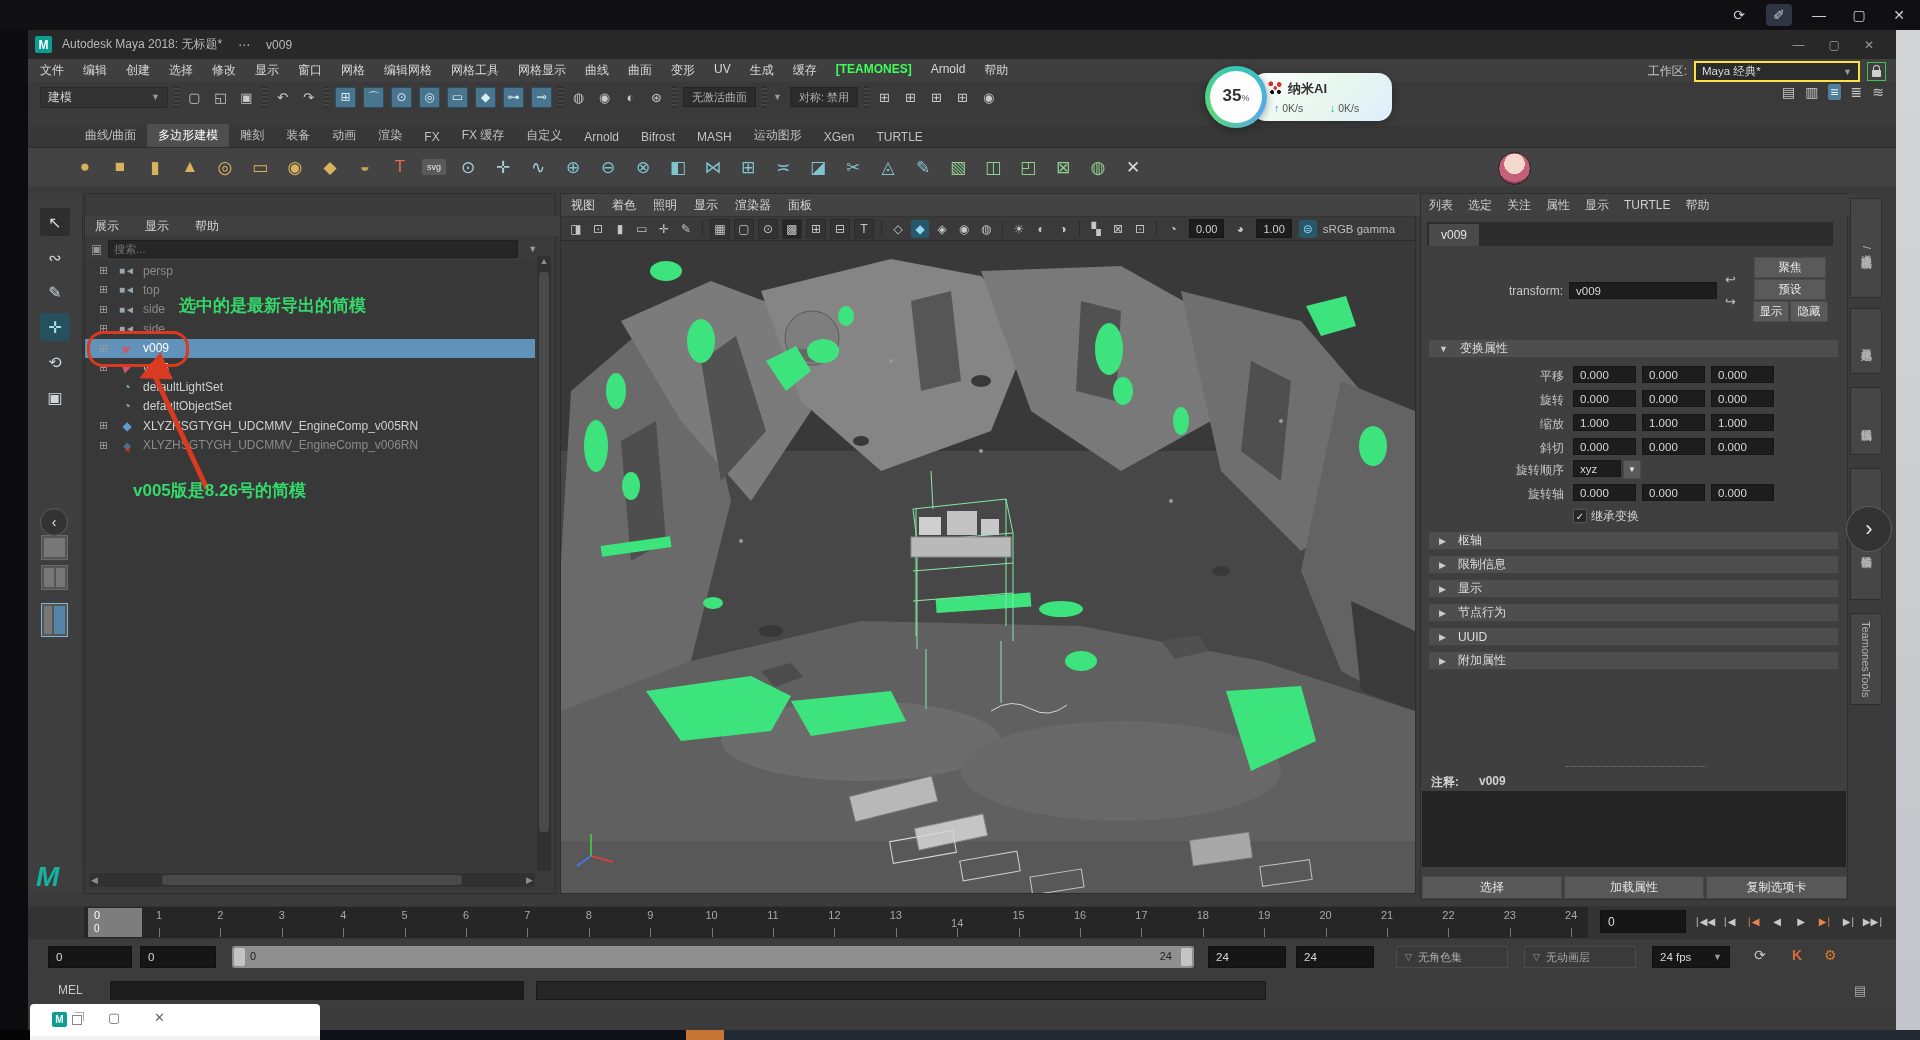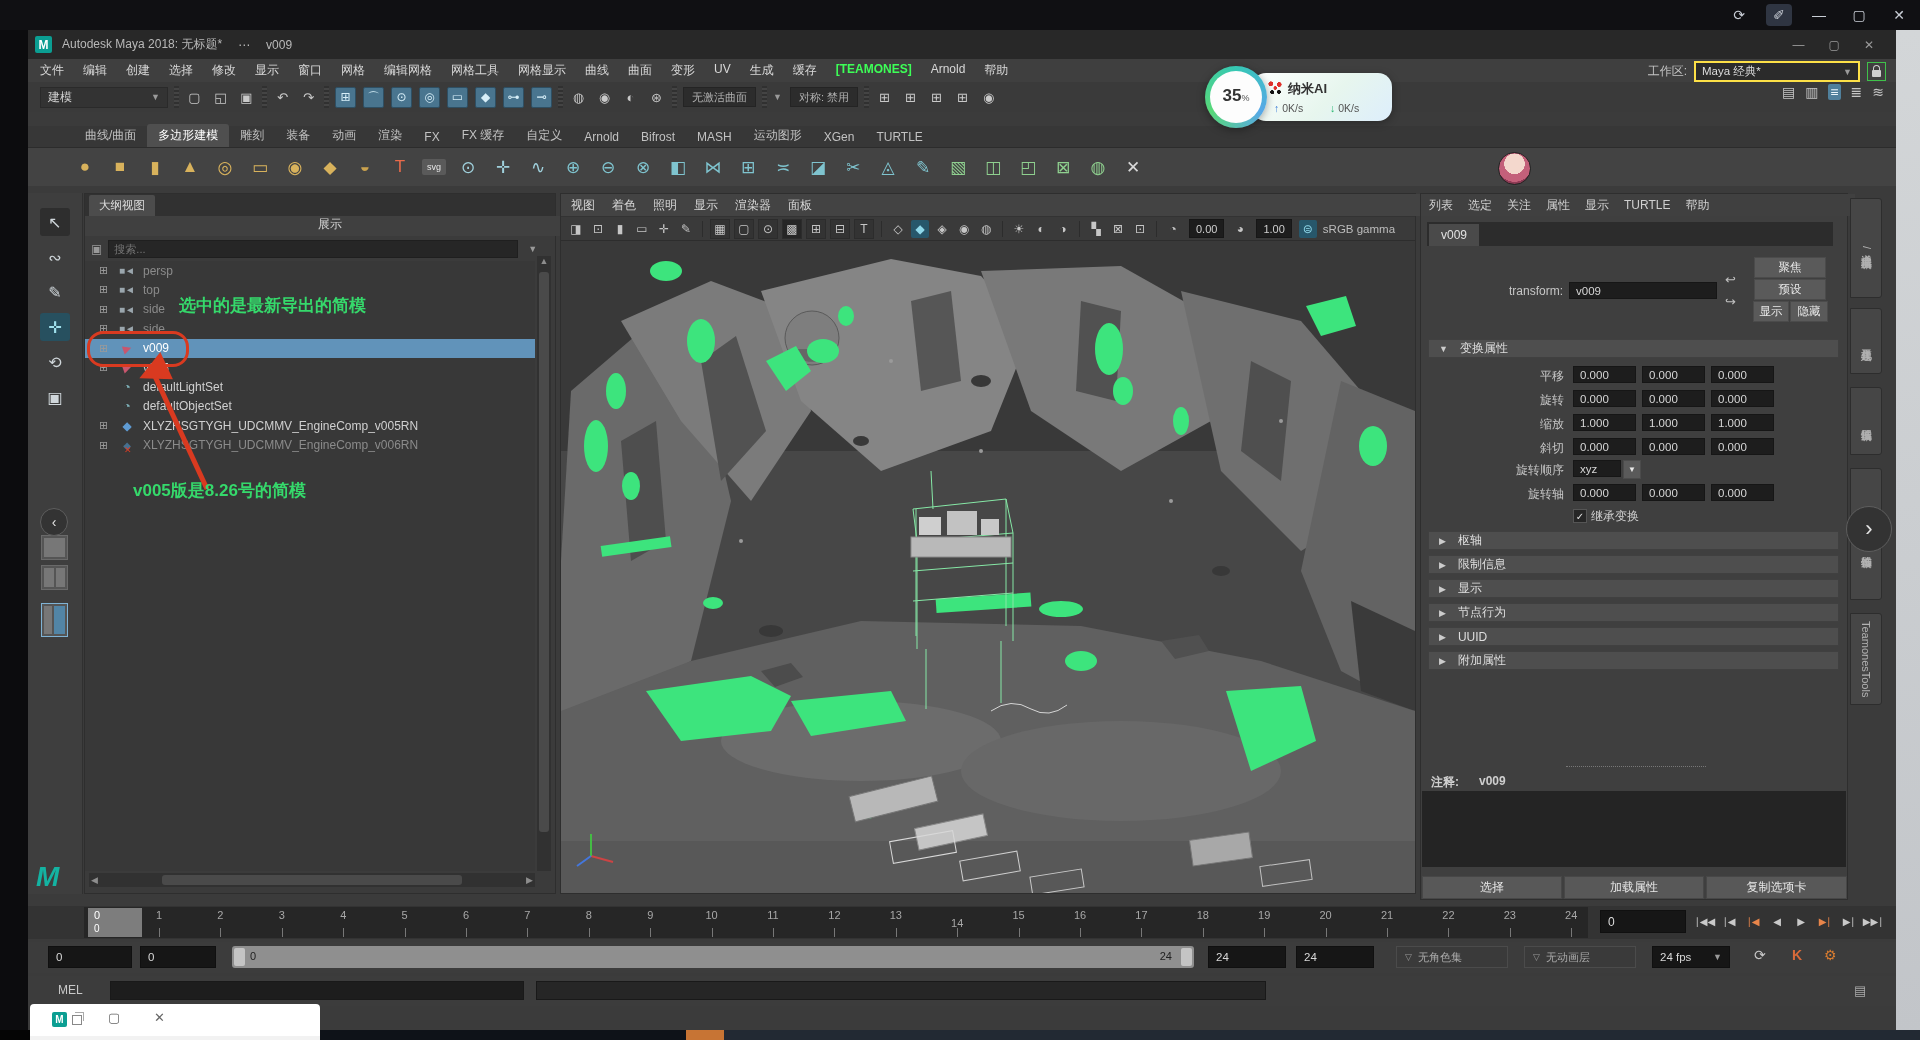--- a/index.html
+++ b/index.html
@@ -59,21 +59,21 @@
   .layout-btn{position:absolute;left:13px;width:27px;height:25px;border:1px solid #6a6a6a;background:#555;box-sizing:border-box;}
   .layout-btn .cell{position:absolute;background:#777;}
   .layout-btn.sel{border-color:#7fb3d5;}
   #maya-logo{position:absolute;left:8px;top:668px;font-size:28px;font-weight:bold;font-style:italic;color:#14b3a2;}
   .collapse-circle{position:absolute;background:#333;border:1px solid #5e5e5e;border-radius:50%;color:#e4e4e4;display:flex;align-items:center;justify-content:center;}
 
   
   #outliner{left:56px;top:163px;width:472px;height:701px;background:#3b3b3b;border:1px solid #2e2e2e;box-sizing:border-box;}
   #outl-tabbar{position:absolute;left:0;top:0;width:100%;height:22px;background:#313131;}
   #outl-tab{position:absolute;left:4px;top:1px;height:21px;background:#4c4c4c;color:#ddd;font-size:11.5px;display:flex;align-items:center;padding:0 10px;border-radius:2px 2px 0 0;}
-  #outl-menus{position:absolute;left:0;top:22px;width:100%;height:20px;background:#404040;display:flex;gap:26px;padding-left:10px;align-items:center;font-size:12px;color:#d2d2d2;flex-direction:column;}
+  #outl-menus{position:absolute;left:0;top:22px;width:100%;height:20px;background:#404040;display:flex;gap:26px;padding-left:10px;align-items:center;font-size:12px;color:#d2d2d2;}
   #outl-search{position:absolute;left:0;top:44px;width:100%;height:22px;display:flex;align-items:center;}
   #outl-search .sicon{color:#999;font-size:12px;margin:0 6px;}
   #outl-search input{width:398px;height:16px;background:#262626;border:1px solid #1f1f1f;color:#8a8a8a;font-size:11px;padding:0 5px;}
   #outl-tree{position:absolute;left:0;top:67px;width:450px;height:610px;background:#383838;overflow:hidden;}
   .tree-row{position:absolute;left:0;width:100%;height:19px;display:flex;align-items:center;font-size:12px;color:#d0d0d0;}
   .tree-row.selected{background:#6193ba;color:#fff;}
   .tree-row.muted{color:#8b8b8b;}
   .t-exp{position:absolute;left:14px;color:#9a9a9a;font-size:11px;}
   .t-ic{position:absolute;left:34px;width:16px;text-align:center;font-size:10px;}
   .t-lbl{position:absolute;left:58px;white-space:nowrap;}
@@ -367,23 +367,20 @@
       </div>
       <div class="layout-btn sel" style="top:410px;height:34px">
         <div class="cell" style="left:2px;top:2px;width:8px;height:28px"></div>
         <div class="cell" style="left:12px;top:2px;width:11px;height:28px;background:#5285a6"></div>
       </div>
       <div id="maya-logo">M</div>
     </div>
     <div class="collapse-circle" style="left:12px;top:478px;width:26px;height:26px;font-size:14px;">‹</div>
 
     <div class="abs" id="outliner">
-      <div id="outl-tabbar">
-        <div id="outl-tab">大纲视图</div>
-      </div>
       <div id="outl-menus">
           <span>展示</span>
           <span>显示</span>
           <span>帮助</span>
         </div>
       <div id="outl-search">
         <span class="sicon">▣</span>
         <input placeholder="搜索..." style="">
         <span class="mini-arrow" style="margin-left:10px">▼</span>
       </div>

